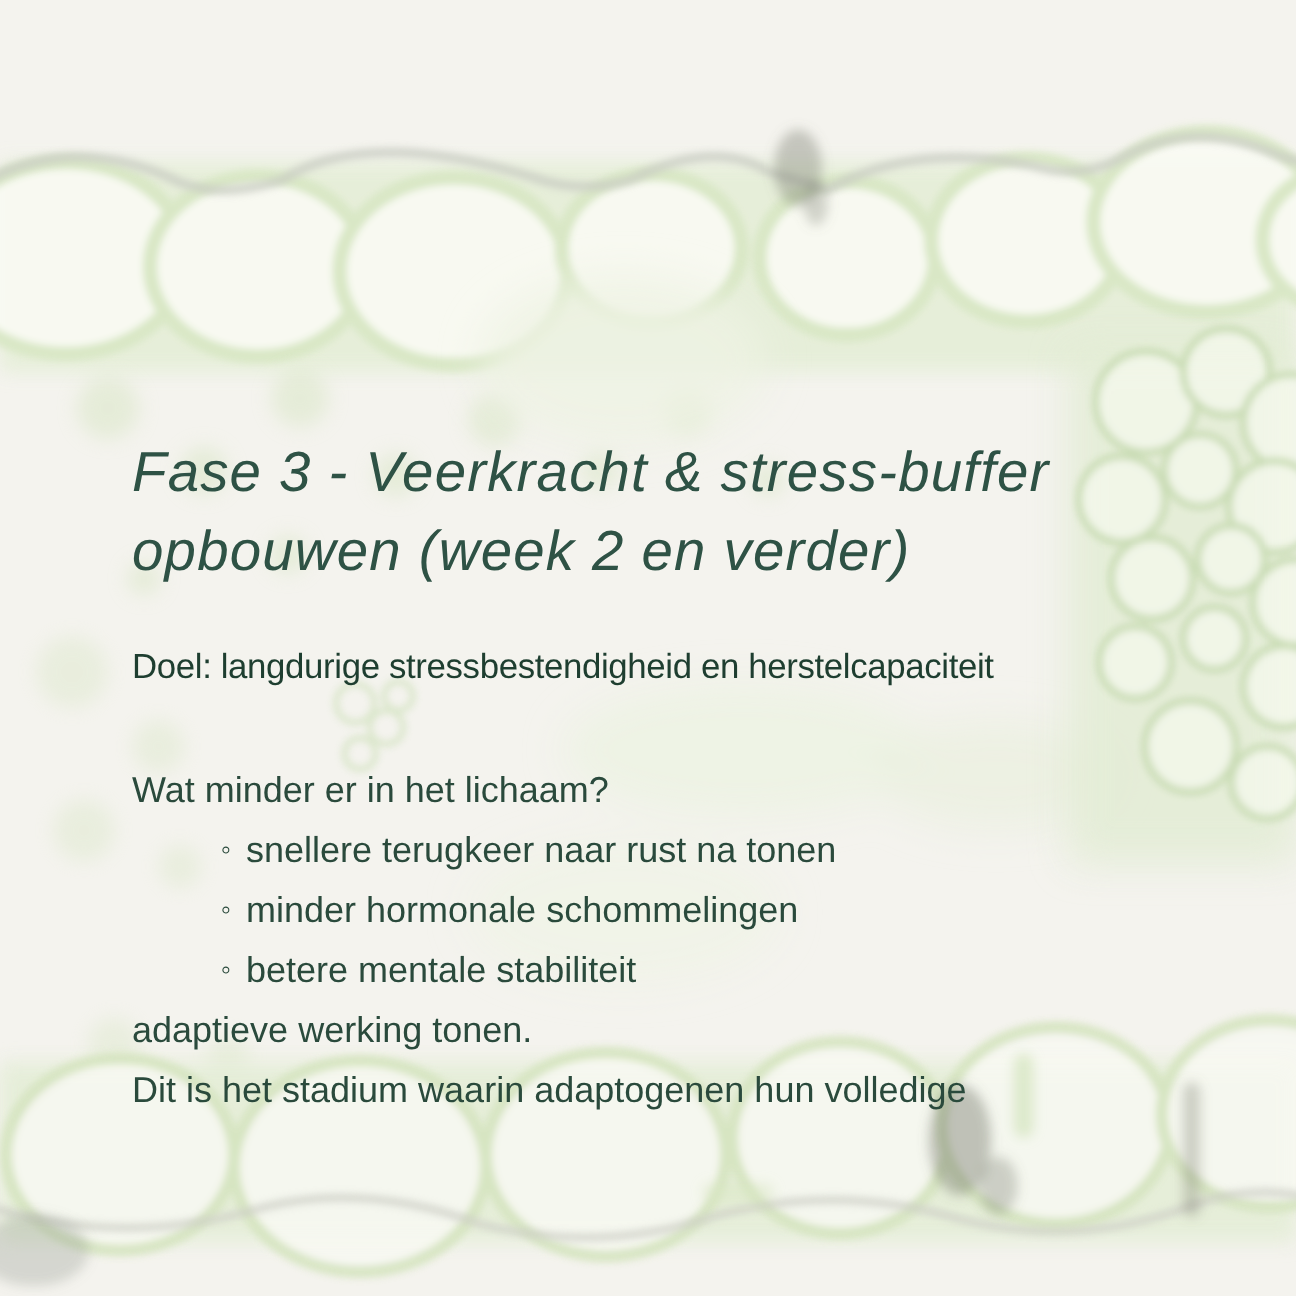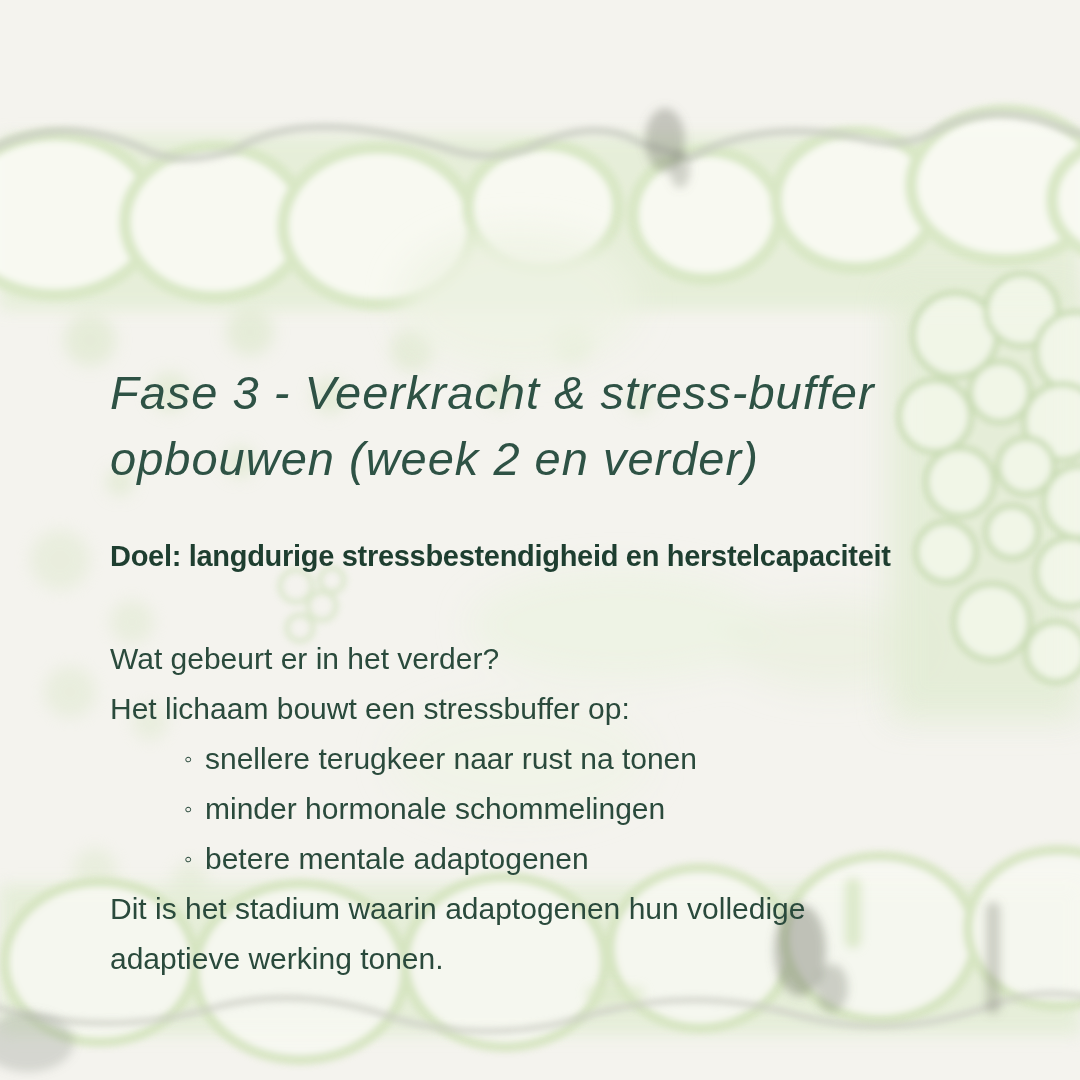--- a/index.html
+++ b/index.html
@@ -11,21 +11,21 @@
   .bg-art{position:absolute;inset:0;width:1080px;height:1080px;z-index:0;}
   .content{position:absolute;inset:0;z-index:2;}
 
   .title{
     position:absolute;left:110px;top:360px;width:940px;
     font-size:47px;line-height:66px;font-weight:300;
     letter-spacing:1px;color:#2e5245;font-style:italic;
   }
   .goal{
     position:absolute;left:110px;top:534px;width:950px;
-    font-size:29px;line-height:44px;font-weight:700;
+    font-size:29px;line-height:44px;font-weight:400;
     letter-spacing:-0.3px;color:#1e3e30;
   }
   .body-block{
     position:absolute;left:110px;top:634px;width:920px;
     font-size:30px;line-height:50px;font-weight:400;color:#2a4a3c;
   }
   .line{height:50px;}
   .bullet{position:relative;padding-left:95px;}
   .marker{
     position:absolute;left:74px;top:0;line-height:50px;
@@ -150,33 +150,32 @@
 <div class="content">
 
   <div class="title">
     <div>Fase 3 - Veerkracht &amp; stress-buffer</div>
     <div>opbouwen (week 2 en verder)</div>
   </div>
 
   <div class="goal">Doel: langdurige stressbestendigheid en herstelcapaciteit</div>
 
   <div class="body-block">
-    <div class="line">Wat gebeurt er in het verder?</div>
-    <div class="line">Het lichaam bouwt een stressbuffer op:</div>
+    <div class="line">Wat minder er in het lichaam?</div>
 
     <div class="line bullet">
       <span class="marker">◦</span>
       <span>snellere terugkeer naar rust na tonen</span>
     </div>
     <div class="line bullet">
       <span class="marker">◦</span>
       <span>minder hormonale schommelingen</span>
     </div>
     <div class="line bullet">
       <span class="marker">◦</span>
-      <span>betere mentale adaptogenen</span>
+      <span>betere mentale stabiliteit</span>
     </div>
 
+    <div class="line">adaptieve werking tonen.</div>
     <div class="line">Dit is het stadium waarin adaptogenen hun volledige</div>
-    <div class="line">adaptieve werking tonen.</div>
   </div>
 
 </div>
 
 </body></html>

